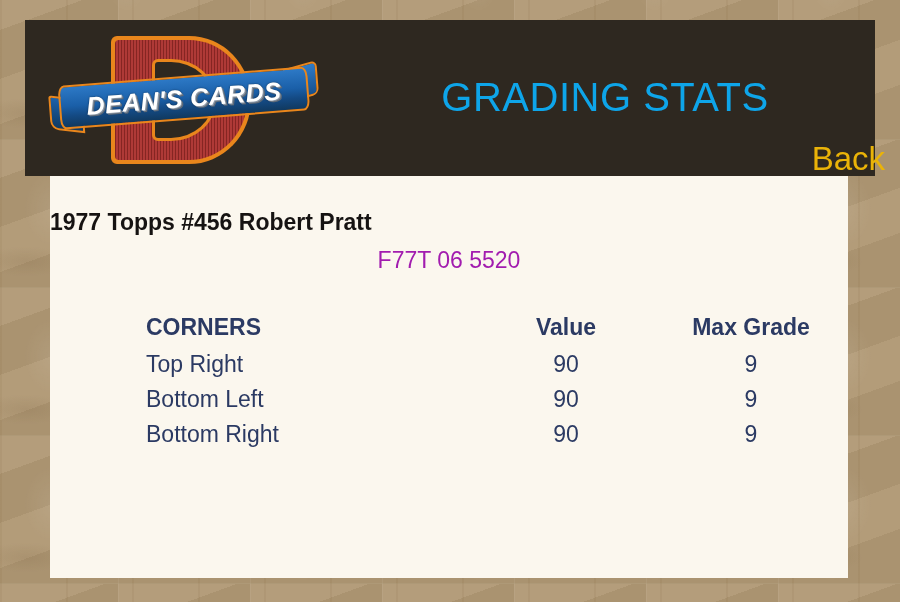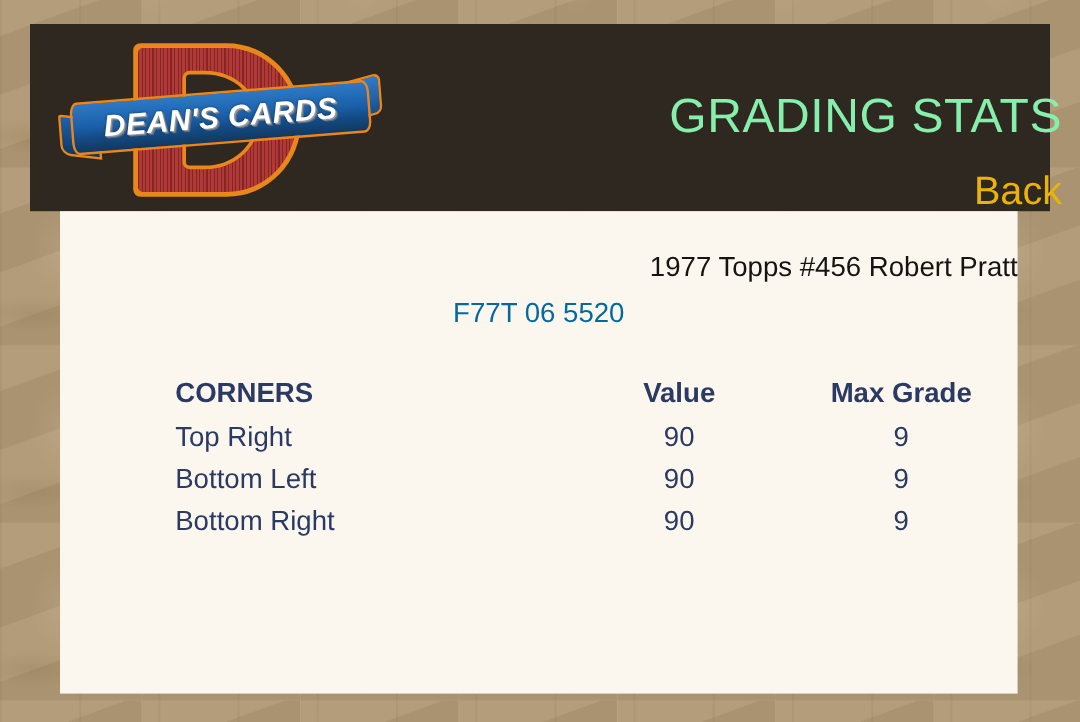--- a/index.html
+++ b/index.html
@@ -173,22 +173,22 @@
        0 0 2px rgba(0,0,0,.55);
     white-space: nowrap;
   }
 
   
   #header-title {
     position: absolute;
     left: 300px;
     top: 54px;
     width: 560px;
-    text-align: right;
-    color: #86efac;
+    text-align: center;
+    color: #0ea5e9;
     font-size: 40px;
     font-weight: normal;
     letter-spacing: .5px;
     line-height: 46px;
     white-space: nowrap;
   }
   #header-subtitle {
     position: absolute;
     left: 300px;
     top: 120px;
@@ -209,35 +209,35 @@
     width: 798px;
     height: 402px;
     background-color: #fbf7ee;
   }
 
   #card-title {
     position: absolute;
     left: 0;
     top: 33px;
     width: 798px;
-    text-align: right;
+    text-align: left;
     font-size: 23px;
-    font-weight: normal;
+    font-weight: bold;
     color: #161312;
     white-space: nowrap;
   }
   #card-serial {
     position: absolute;
     left: 0;
     top: 71px;
     width: 798px;
     text-align: center;
     font-size: 23px;
     font-weight: normal;
-    color: #0369a1;
+    color: #a21caf;
     white-space: nowrap;
   }
 
   
   #stats-table {
     position: absolute;
     left: 96px;
     top: 132px;
     width: 700px;
     border-collapse: collapse;

